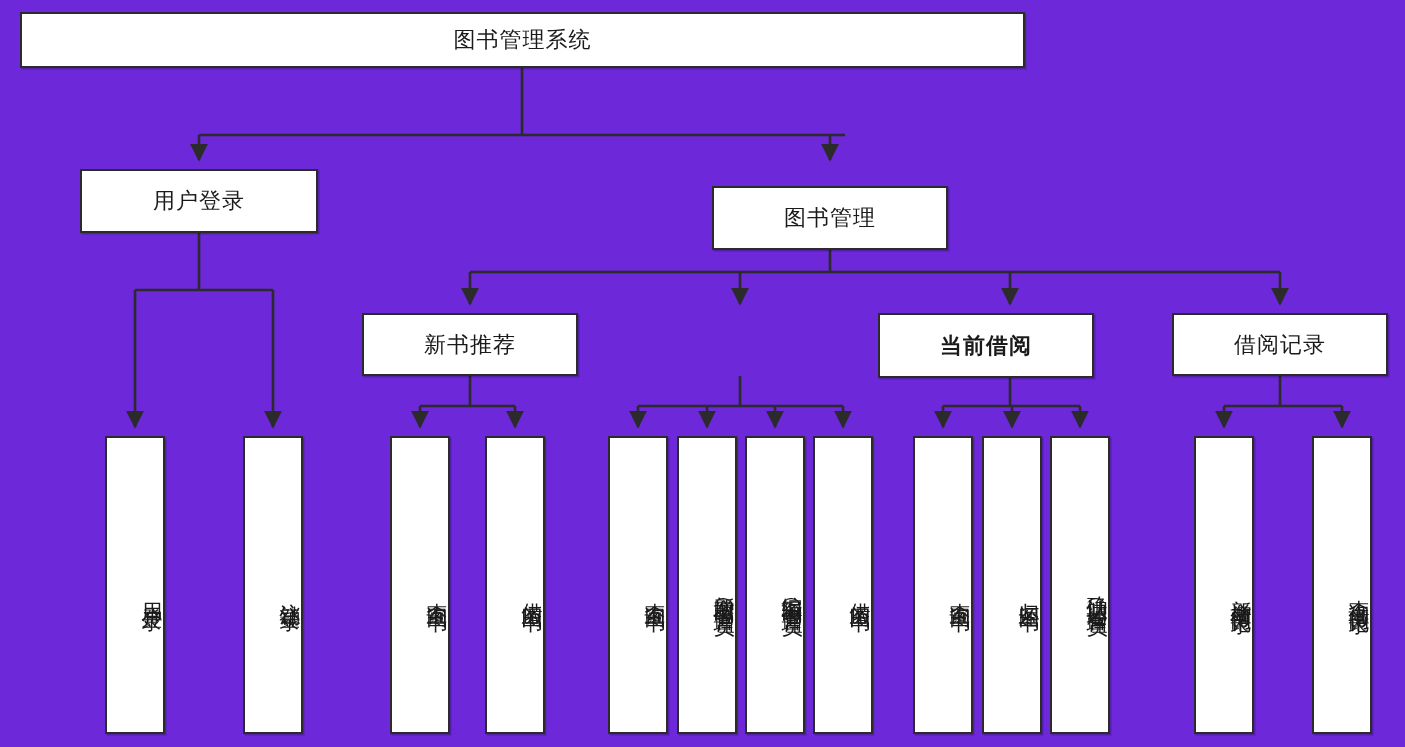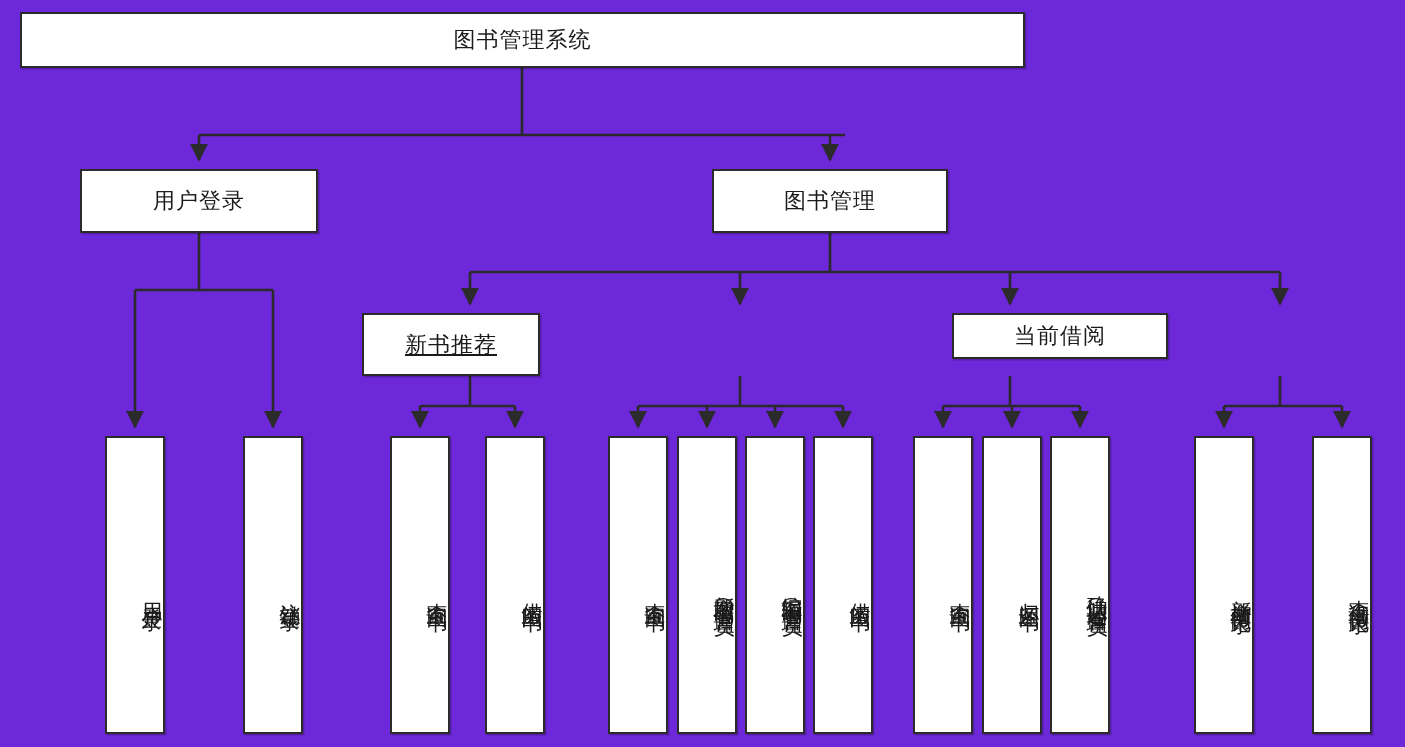--- a/index.html
+++ b/index.html
@@ -118,29 +118,32 @@
     </g>
   </svg>
 
   <div class="node h" style="left: 20px; top: 12px; width: 1005px; height: 56px;">
     <span class="node-label">图书管理系统</span>
   </div>
 
   <div class="node h" style="left: 80px; top: 169px; width: 238px; height: 64px;">
     <span class="node-label">用户登录</span>
   </div>
-  <div class="node h" style="left: 712px; top: 169px; width: 236px; height: 64px;">
+  <div class="node h" style="left: 712px; top: 186px; width: 236px; height: 64px;">
     <span class="node-label">图书管理</span>
   </div>
 
-  <div class="node h" style="left: 362px; top: 313px; width: 178px; height: 63px; text-decoration: underline;">
+  <div class="node h" style="left: 362px; top: 313px; width: 216px; height: 63px;">
     <span class="node-label">新书推荐</span>
   </div>
-  <div class="node h" style="left: 952px; top: 313px; width: 216px; height: 46px;">
+  <div class="node h" style="left: 878px; top: 313px; width: 216px; height: 65px; font-weight: bold;">
     <span class="node-label">当前借阅</span>
+  </div>
+  <div class="node h" style="left: 1172px; top: 313px; width: 216px; height: 63px;">
+    <span class="node-label">借阅记录</span>
   </div>
 
   <div class="node v" style="left: 105px; top: 436px; width: 60px; height: 298px;">
     <span class="node-label">用户登录</span>
   </div>
   <div class="node v" style="left: 243px; top: 436px; width: 60px; height: 298px;">
     <span class="node-label">注销登录</span>
   </div>
   <div class="node v" style="left: 390px; top: 436px; width: 60px; height: 298px;">
     <span class="node-label">查询图书</span>

